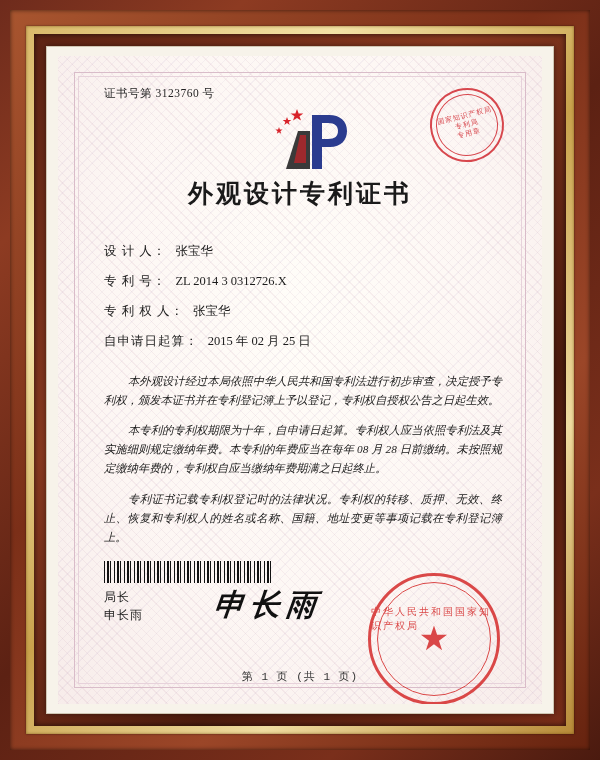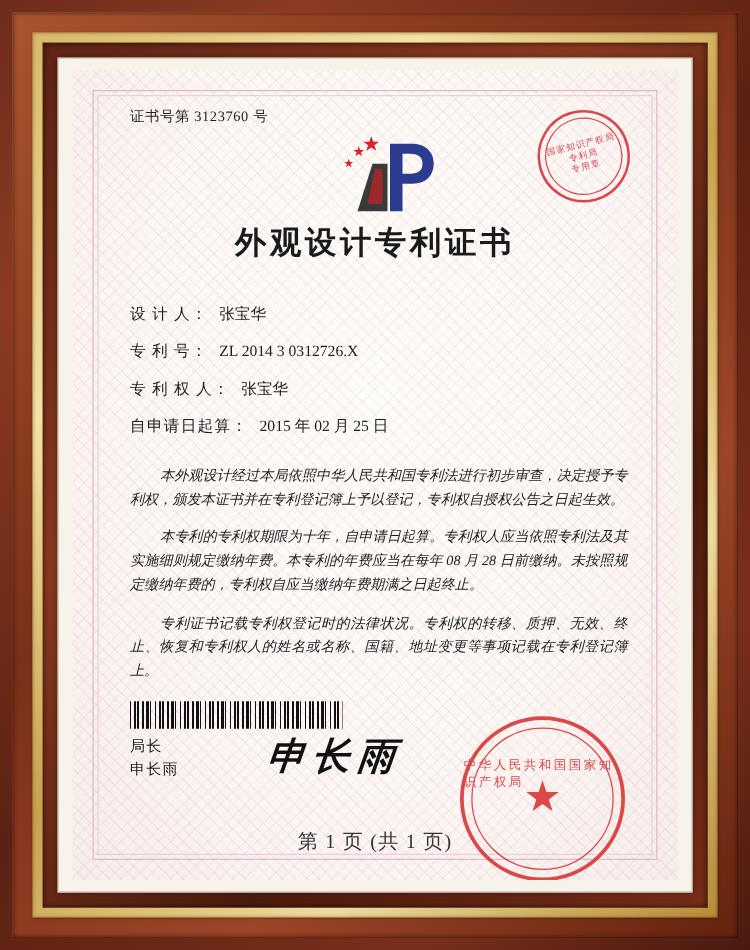--- a/index.html
+++ b/index.html
@@ -238,23 +238,24 @@
     left: 0; right: 0; top: 29px;
     text-align: left;
     font-size: 10px;
     letter-spacing: 2px;
   }
 
   .page-foot {
     position: absolute;
     left: 0; right: 0; bottom: -4px;
     text-align: center;
-    font-size: 16px;
+    font-size: 11px;
     color: #333;
     letter-spacing: 1px;
+    font-family: Liberation Mono, monospace;
   }
 </style>
 </head>
 <body>
 
 <div class="frame-outer">
   <div class="frame-bevel1"></div>
   <div class="frame-gold"></div>
   <div class="frame-inner-dark"></div>
   <div class="mat"></div>

